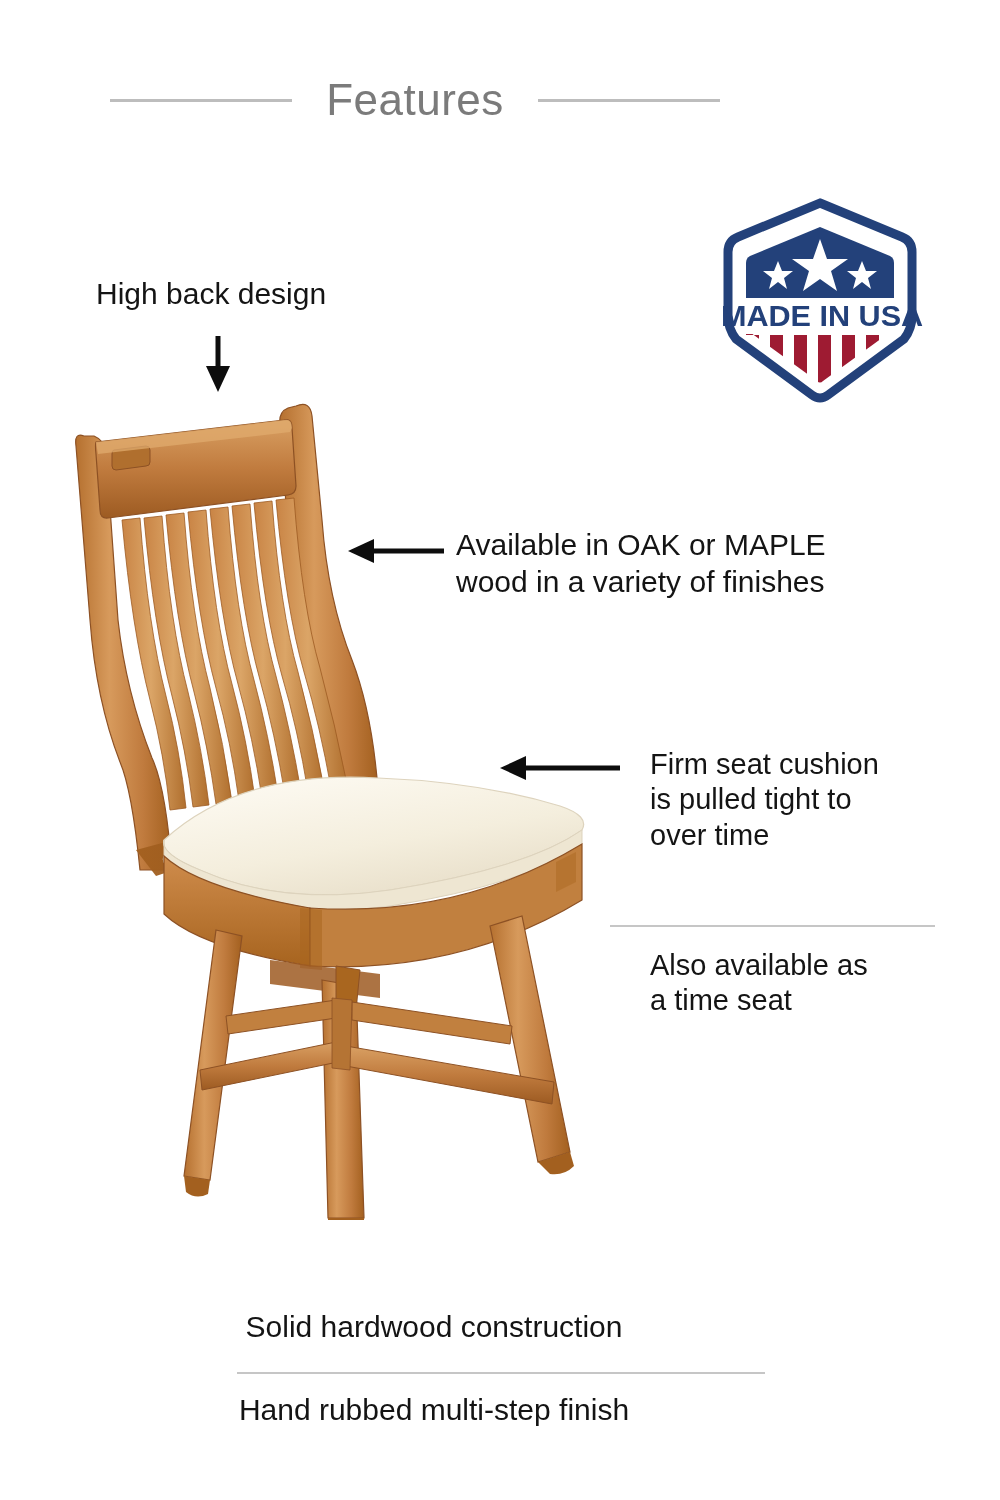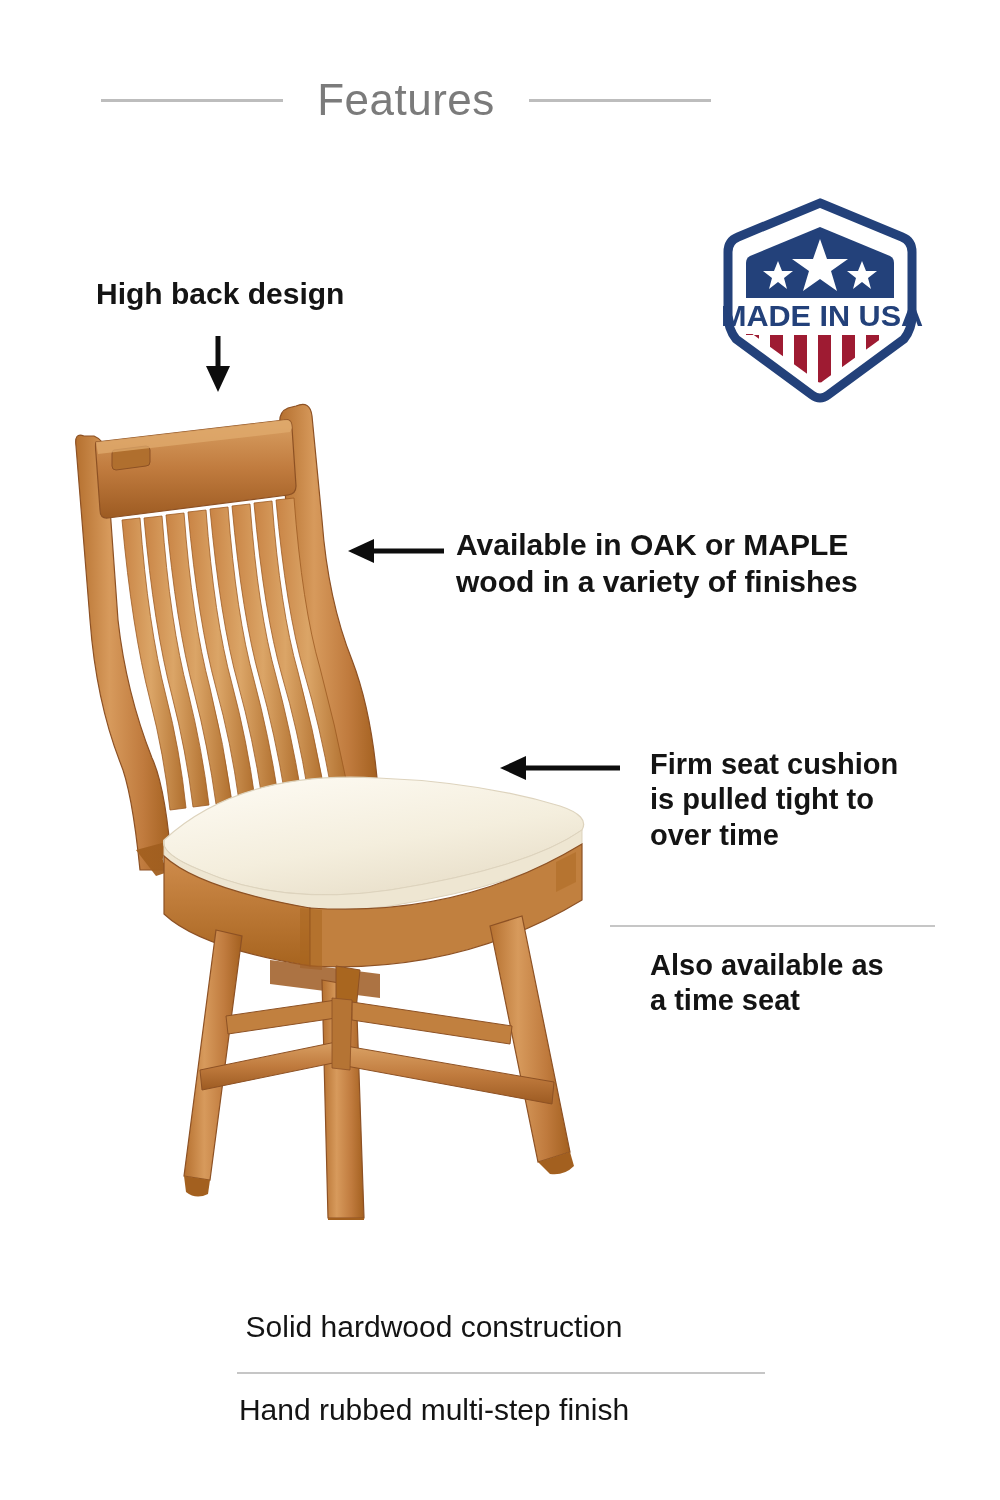--- a/index.html
+++ b/index.html
@@ -20,20 +20,21 @@
   .header {
     position: absolute;
     top: 60px;
     left: 0;
     width: 812px;
     height: 80px;
     display: flex;
     align-items: center;
     justify-content: center;
     gap: 34px;
+    padding-left: 9px;
   }
   .header-rule {
     height: 3px;
     background: #bdbdbd;
     width: 182px;
   }
   .header-title {
     font-size: 44px;
     font-weight: 400;
     color: #7b7b7b;
@@ -49,21 +50,20 @@
     top: 197px;
     width: 208px;
     height: 208px;
   }
 
   
   .anno {
     position: absolute;
     color: #141414;
     line-height: 1.22;
-    font-weight: bold;
   }
   .anno-highback {
     left: 96px;
     top: 276px;
     font-size: 30px;
     white-space: nowrap;
   }
   .anno-wood {
     left: 456px;
     top: 527px;

